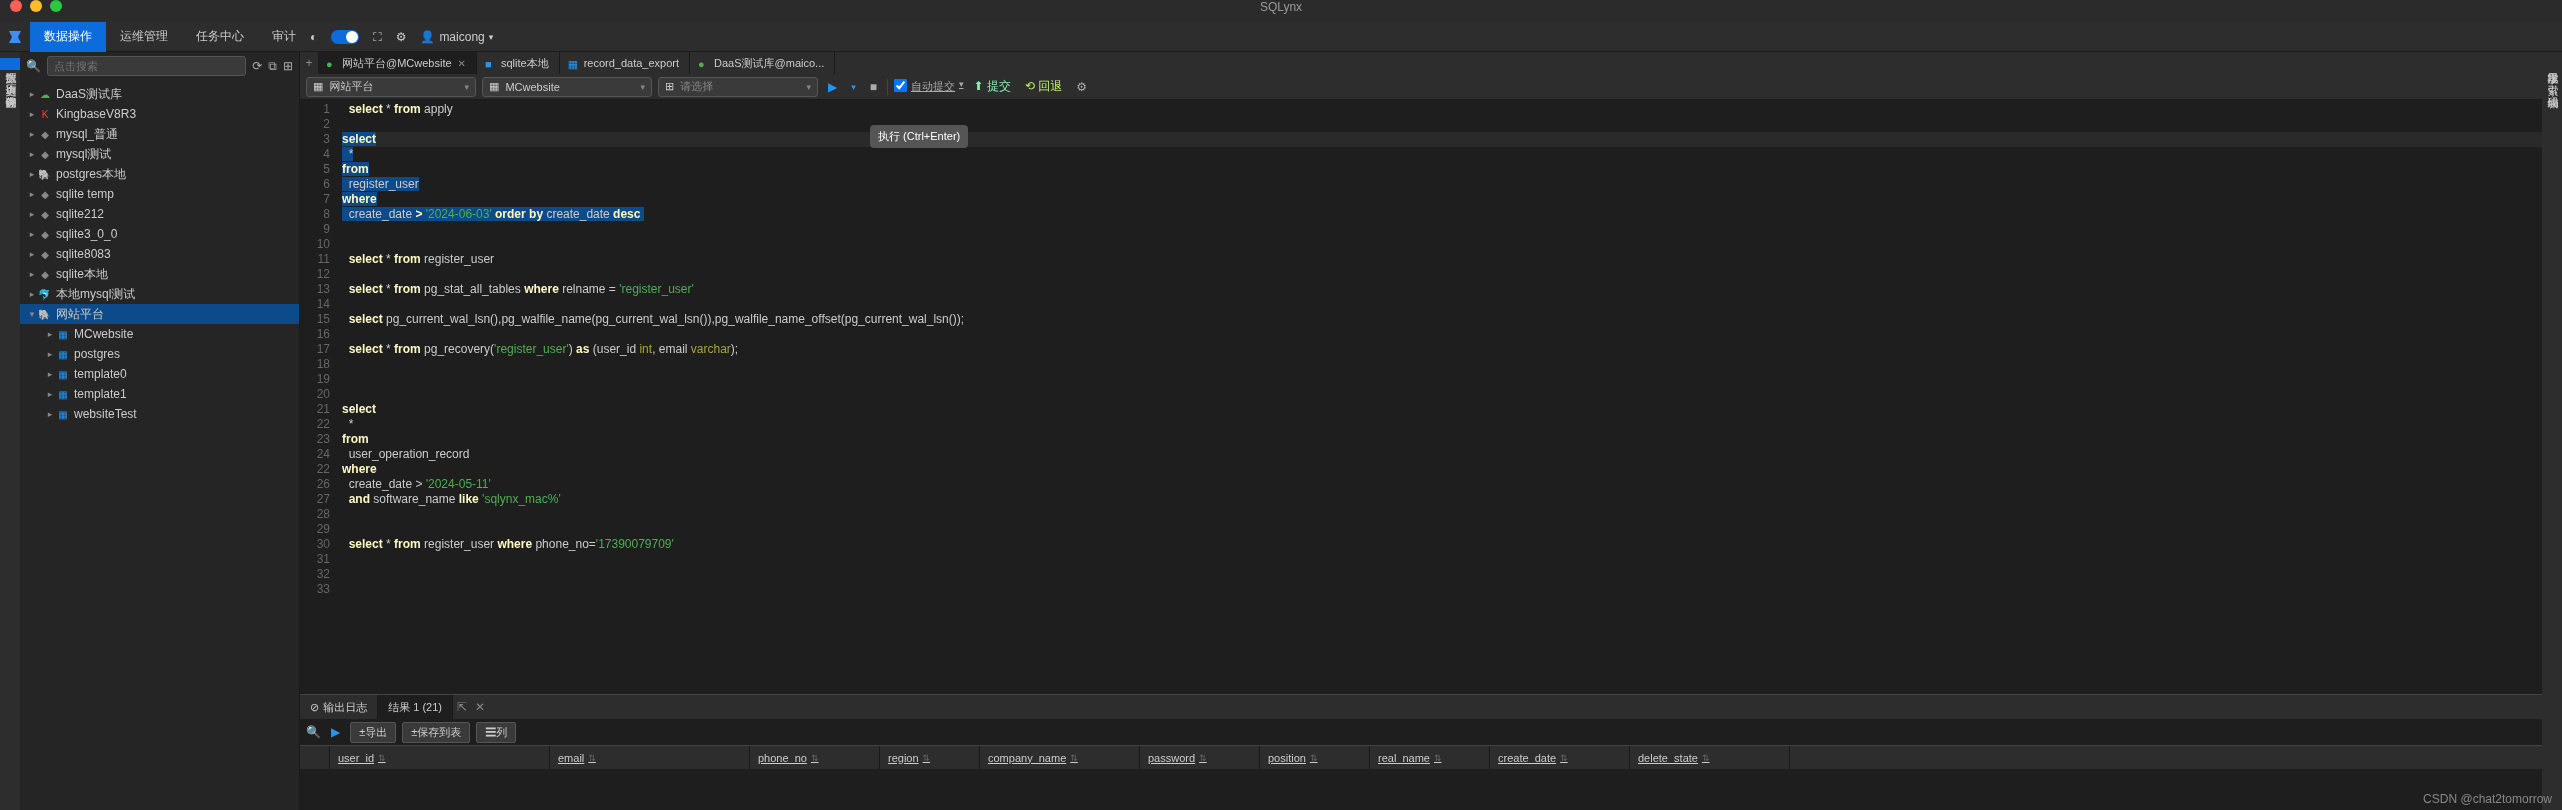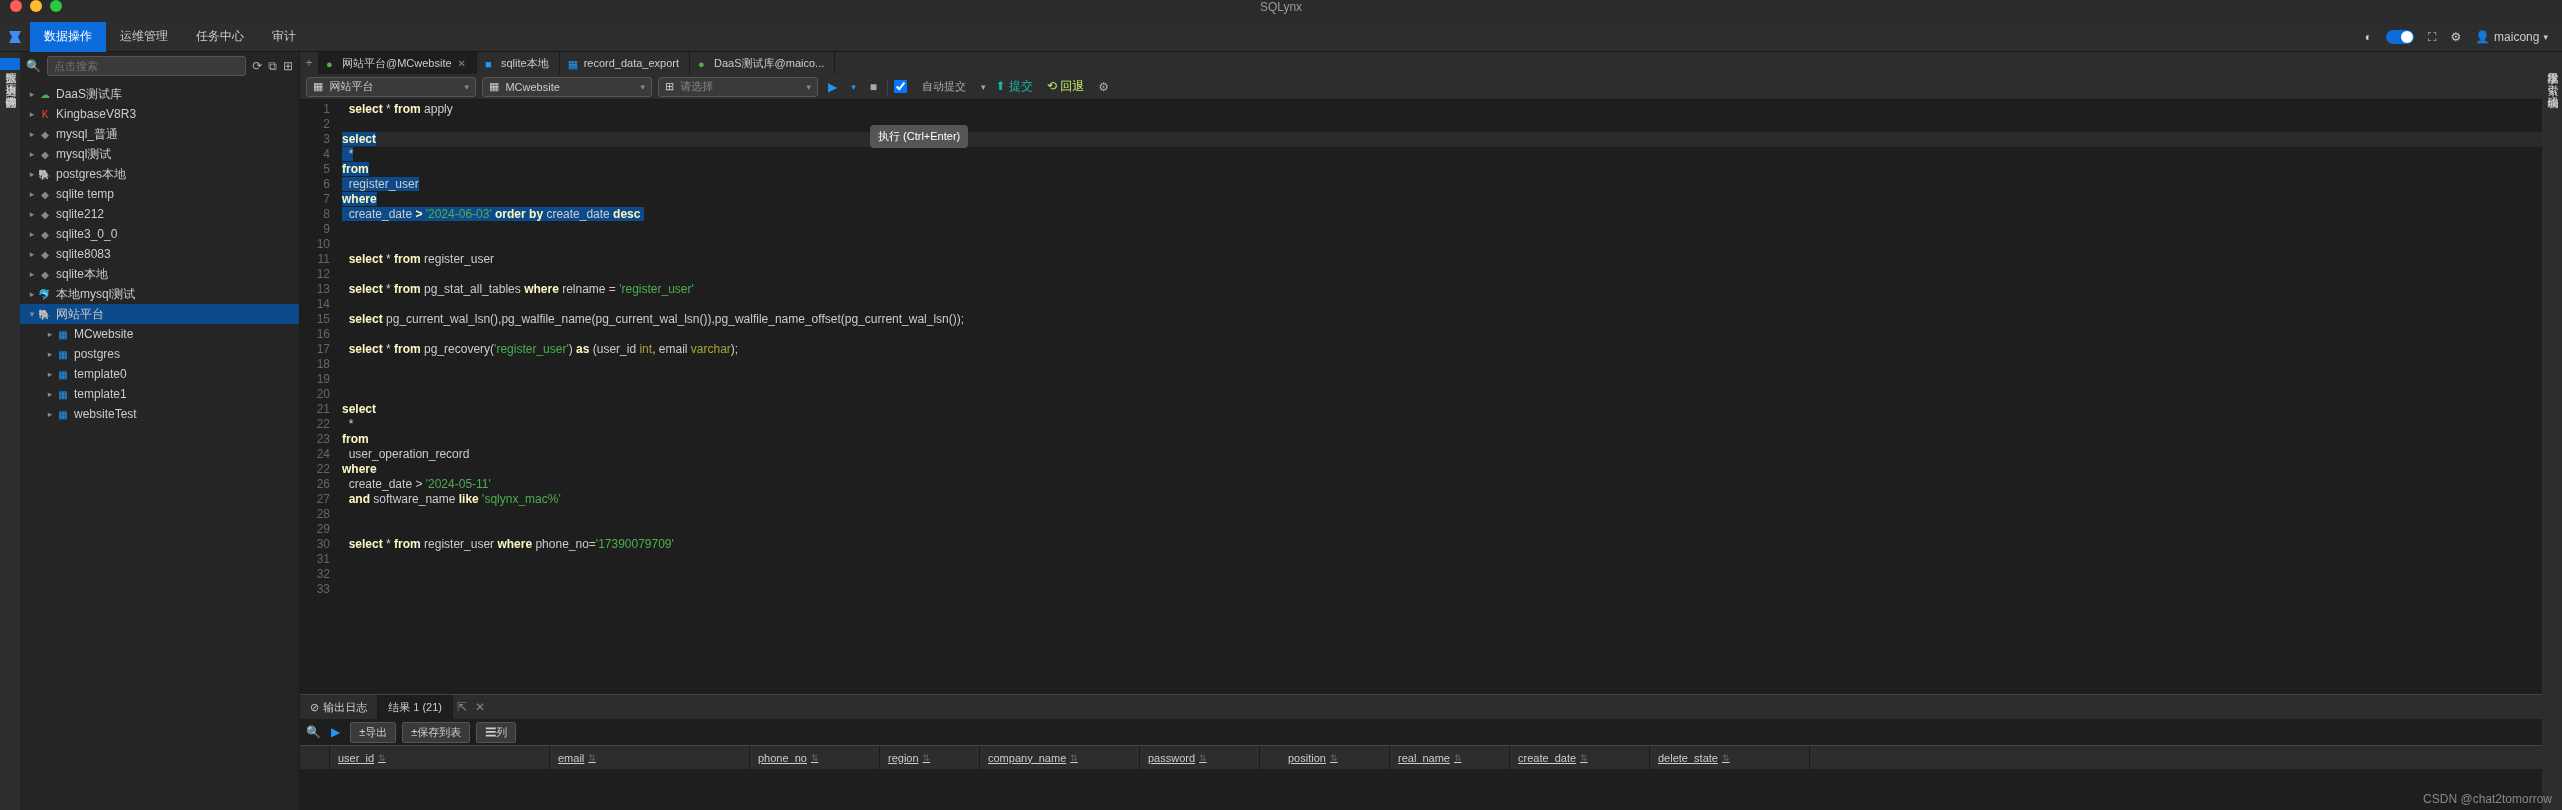--- a/index.html
+++ b/index.html
@@ -2,21 +2,21 @@
 <html><head>
 <meta charset="utf-8">
 <style>
 * { margin: 0; padding: 0; box-sizing: border-box; font-family: -apple-system, "PingFang SC", sans-serif; }
 body { background: #1e1e1e; color: #ccc; font-size: 12px; overflow: hidden; width: 2562px; height: 810px; position: relative; }
 .titlebar { height: 22px; background: #2b2b2b; display: flex; position: relative; }
 .traffic-lights { display: flex; gap: 8px; padding-left: 10px; }
 .tl { width: 12px; height: 12px; border-radius: 50%; }
 .tl.red { background: #ff5f56; } .tl.yellow { background: #ffbd2e; } .tl.green { background: #27c93f; }
 .title { position: absolute; left: 50%; transform: translateX(-50%); color: #999; }
-.topbar { height: 30px; background: #2d2d2d; display: flex; align-items: center; justify-content: space-between; border-bottom: 1px solid #1a1a1a; }
+.topbar { height: 30px; background: #2d2d2d; display: flex; align-items: center; justify-content: flex-start; border-bottom: 1px solid #1a1a1a; }
 .topbar-left { display: flex; align-items: center; }
 .logo { width: 30px; height: 30px; display: flex; align-items: center; justify-content: center; color: #3d8ef5; font-size: 18px; }
 .menu-item { padding: 0 14px; height: 30px; display: flex; align-items: center; cursor: pointer; }
 .menu-item.active { background: #0d6cdb; color: #fff; }
 .topbar-right { display: flex; align-items: center; gap: 14px; padding-right: 14px; }
 .toggle { width: 28px; height: 14px; background: #0d6cdb; border-radius: 7px; position: relative; }
 .toggle::after { content: ''; width: 12px; height: 12px; background: #fff; border-radius: 50%; position: absolute; left: 15px; top: 1px; }
 .user { display: flex; align-items: center; gap: 4px; }
 .body { display: flex; height: calc(100% - 52px); }
 .side-rail { width: 20px; background: #2d2d2d; display: flex; flex-direction: column; padding-top: 6px; }
@@ -38,21 +38,21 @@
 .etab { height: 22px; padding: 0 10px 0 8px; display: flex; align-items: center; gap: 6px; border-right: 1px solid #1a1a1a; cursor: pointer; font-size: 11px; }
 .etab.active { background: #1e1e1e; }
 .etab .dot { width: 10px; height: 10px; display: inline-block; }
 .etab .close { color: #888; font-size: 10px; }
 .toolbar2 { height: 26px; background: #2d2d2d; display: flex; align-items: center; gap: 6px; padding: 0 6px; border-bottom: 1px solid #1a1a1a; }
 .sel-box { background: #3a3a3a; border: 1px solid #555; color: #ccc; height: 20px; display: flex; align-items: center; padding: 0 6px; border-radius: 3px; cursor: pointer; font-size: 11px; gap: 6px; }
 .sel-box .chv { margin-left: auto; font-size: 9px; color: #888; }
 .play-btn { color: #2196f3; cursor: pointer; padding: 0 4px; }
 .tb-icon { color: #aaa; cursor: pointer; padding: 0 4px; }
 .vline { width: 1px; height: 16px; background: #444; }
-.cb-label { display: flex; align-items: center; gap: 15px; font-size: 11px; color: #aaa; }
+.cb-label { display: flex; align-items: flex-start; gap: 4px; font-size: 11px; color: #aaa; text-decoration: underline; }
 .tooltip { position: absolute; background: #555; color: #fff; padding: 4px 8px; border-radius: 4px; font-size: 11px; top: 125px; left: 870px; z-index: 100; }
 .editor { flex: 1; display: flex; background: #1e1e1e; font-family: Menlo, Consolas, monospace; font-size: 12px; line-height: 15px; position: relative; overflow: hidden; }
 .gutter { width: 36px; background: #1e1e1e; color: #666; text-align: right; padding: 2px 6px 0 0; user-select: none; }
 .gutter div { height: 15px; }
 .code { flex: 1; padding: 2px 0 0 6px; white-space: pre; color: #ccc; }
 .code div { height: 15px; }
 .kw { color: #fef9c3; font-weight: bold; } .str { color: #4caf50; } .type { color: #a6a636; } .sel-bg { background: #0d4a8a; }
 .hl-line { background: #2a2a2a; }
 .results { height: 116px; background: #1e1e1e; display: flex; flex-direction: column; border-top: 1px solid #444; }
 .rtabs { height: 24px; display: flex; align-items: center; background: #2d2d2d; }
@@ -249,21 +249,21 @@
         </div>
       <span class="play-btn">▶</span>
       <span class="play-btn" style="font-size:9px">▾</span>
       <span class="tb-icon">■</span>
       <div class="vline"></div>
       <label class="cb-label">
           <input type="checkbox" checked="" style="">
           <span>自动提交</span>
           <span style="font-size:9px">▾</span>
         </label>
-      <span class="tb-icon" style="color:#14b8a6">⬆ <span>提交</span></span>
+      <span class="tb-icon" style="color:#86efac">⬆ <span>提交</span></span>
       <span class="tb-icon" style="color:#bef264">⟲ <span>回退</span></span>
       <span class="tb-icon">⚙</span>
     </div>
     <div class="editor">
       <div class="gutter" id="gutter">
           <div>1</div>
           <div>2</div>
           <div>3</div>
           <div>4</div>
           <div>5</div>
@@ -341,21 +341,21 @@
               <span class="sort-ic">⇅</span>
             </div>
             <div class="rth" style="width: 160px;">
               <span>company_name</span>
               <span class="sort-ic">⇅</span>
             </div>
             <div class="rth" style="width: 120px;">
               <span>password</span>
               <span class="sort-ic">⇅</span>
             </div>
-            <div class="rth" style="width: 110px; margin-left: 20px;">
+            <div class="rth" style="width: 110px;">
               <span>position</span>
               <span class="sort-ic">⇅</span>
             </div>
             <div class="rth" style="width: 120px;">
               <span>real_name</span>
               <span class="sort-ic">⇅</span>
             </div>
             <div class="rth" style="width: 140px;">
               <span>create_date</span>
               <span class="sort-ic">⇅</span>

